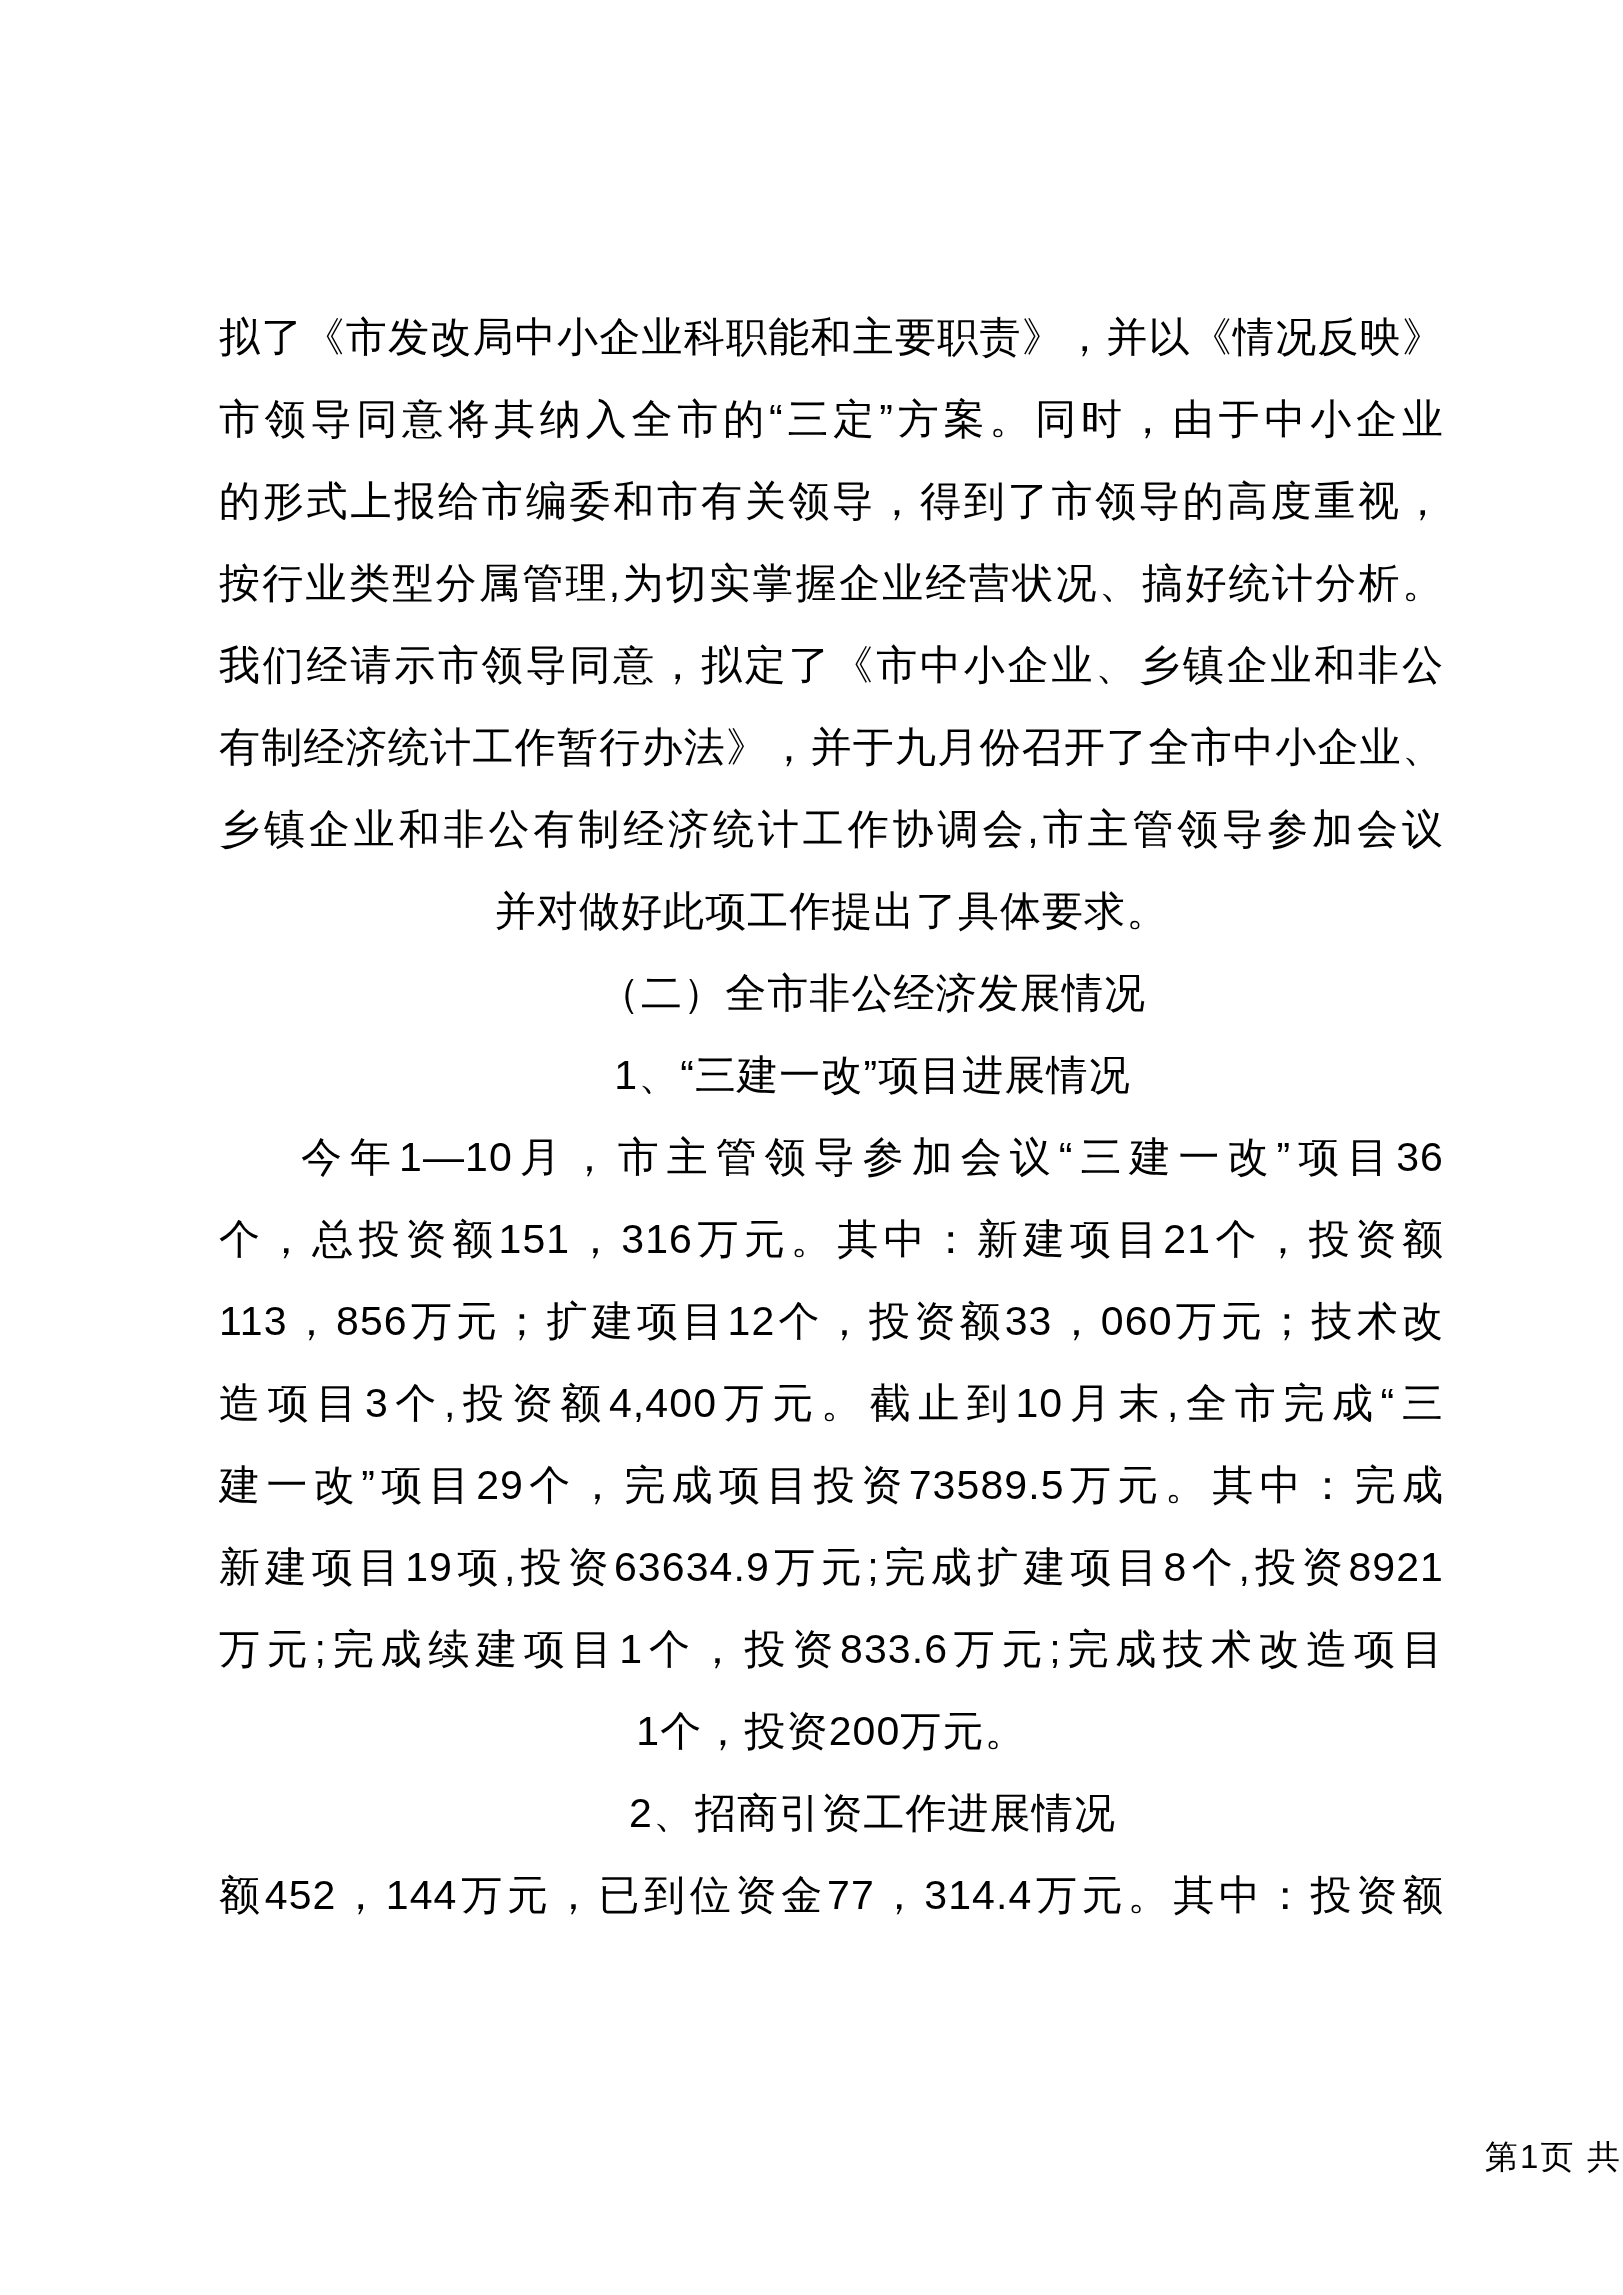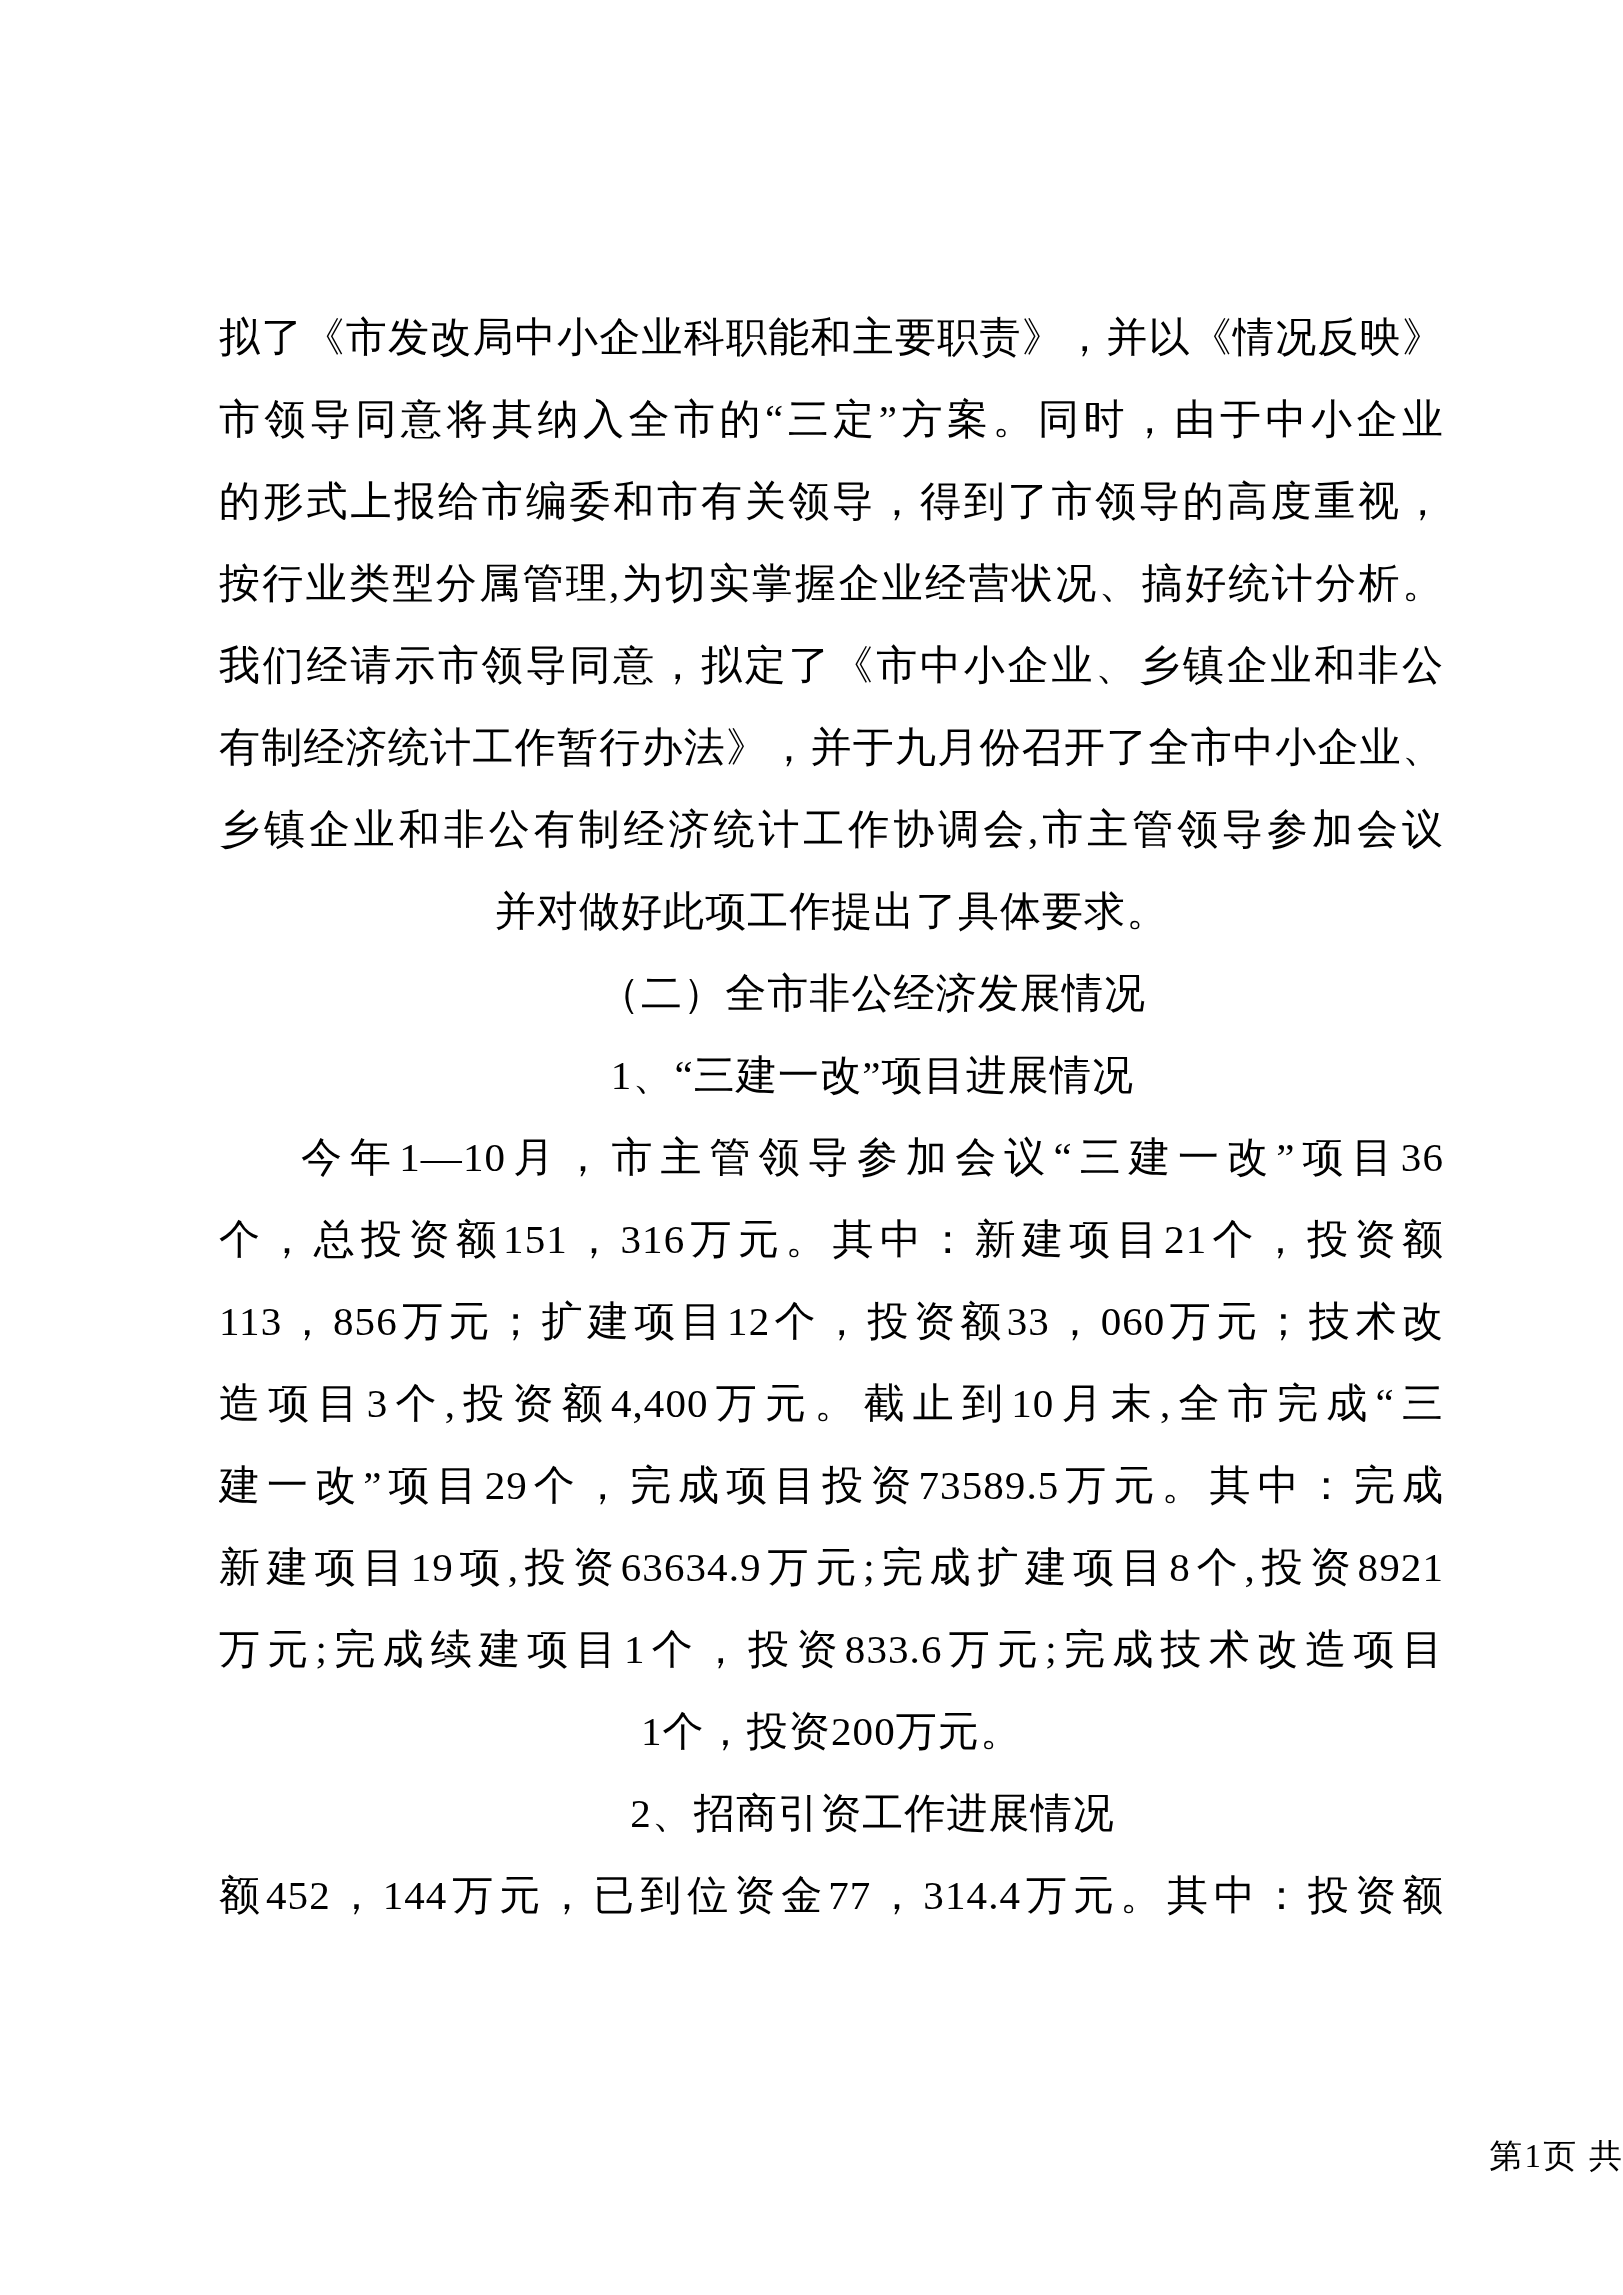--- a/index.html
+++ b/index.html
@@ -6,21 +6,21 @@
     margin: 0;
     padding: 0;
     background: #ffffff;
   }
   .page {
     position: relative;
     width: 1623px;
     height: 2295px;
     background: #ffffff;
     overflow: hidden;
-    font-family: Liberation Serif, serif;
+    font-family: Liberation Sans, sans-serif;
     color: #000000;
   }
   .body-text {
     position: absolute;
     left: 219px;
     top: 296px;
     width: 1225px;
     font-size: 41px;
     line-height: 82px;
     letter-spacing: 1.1px;

